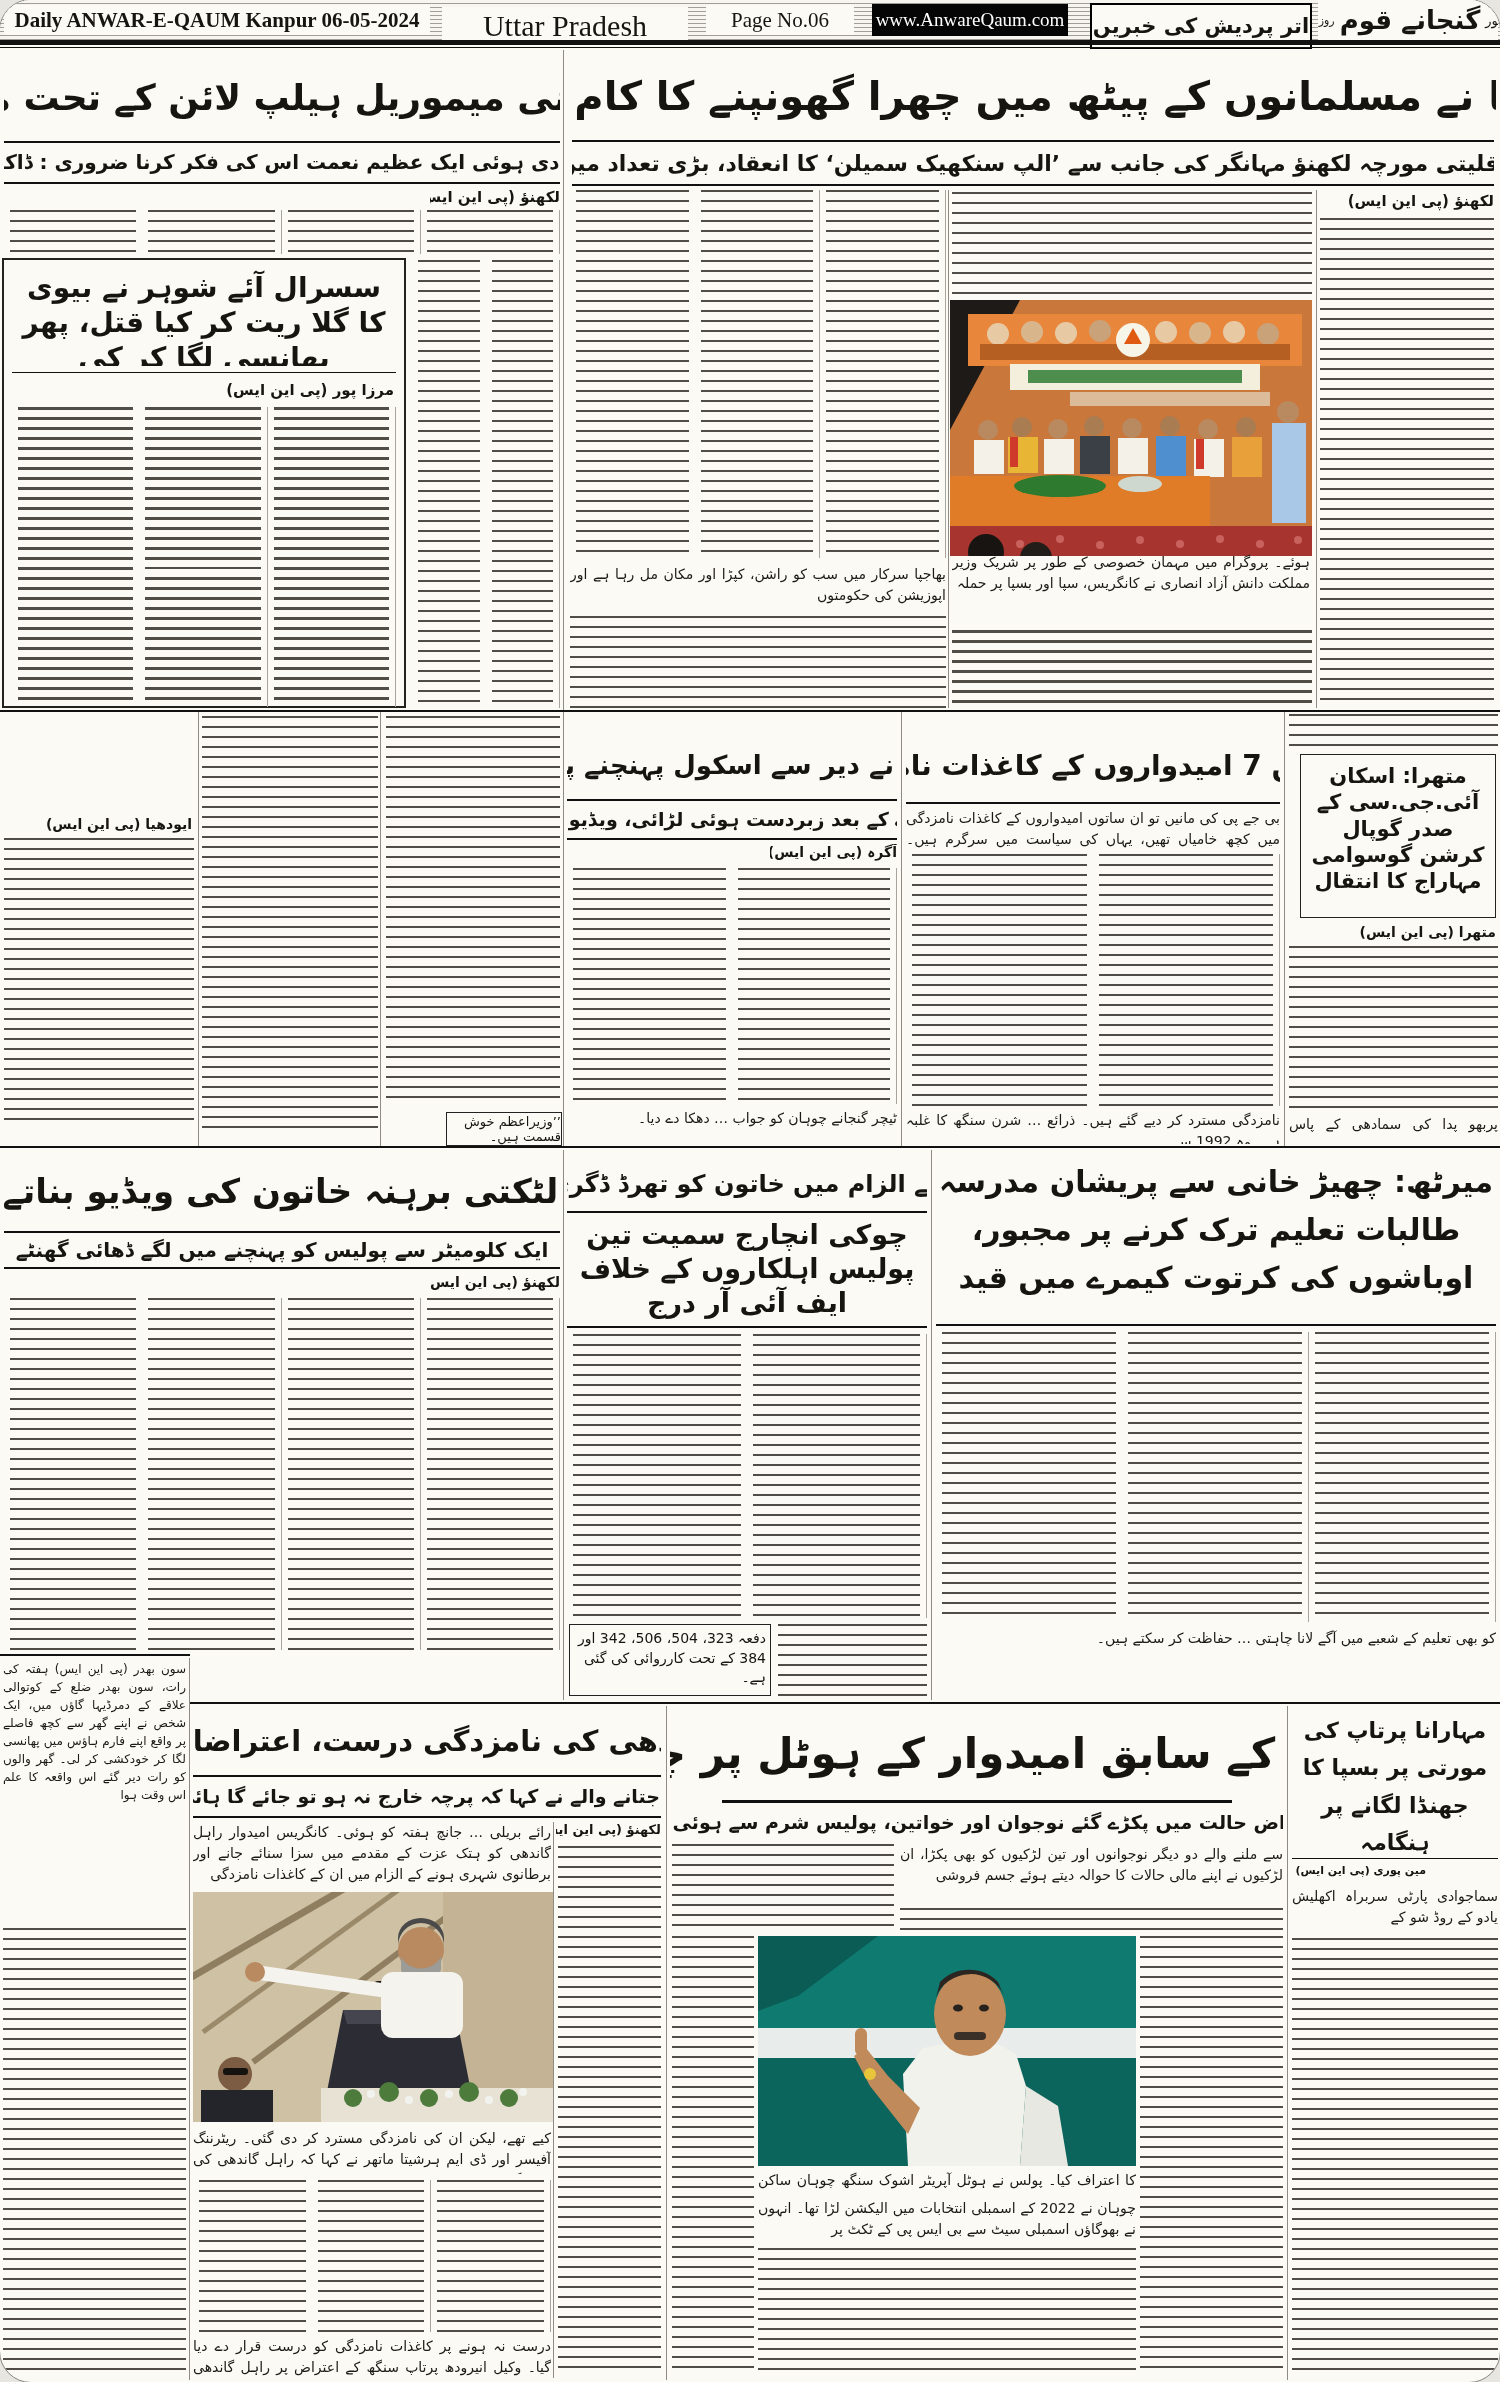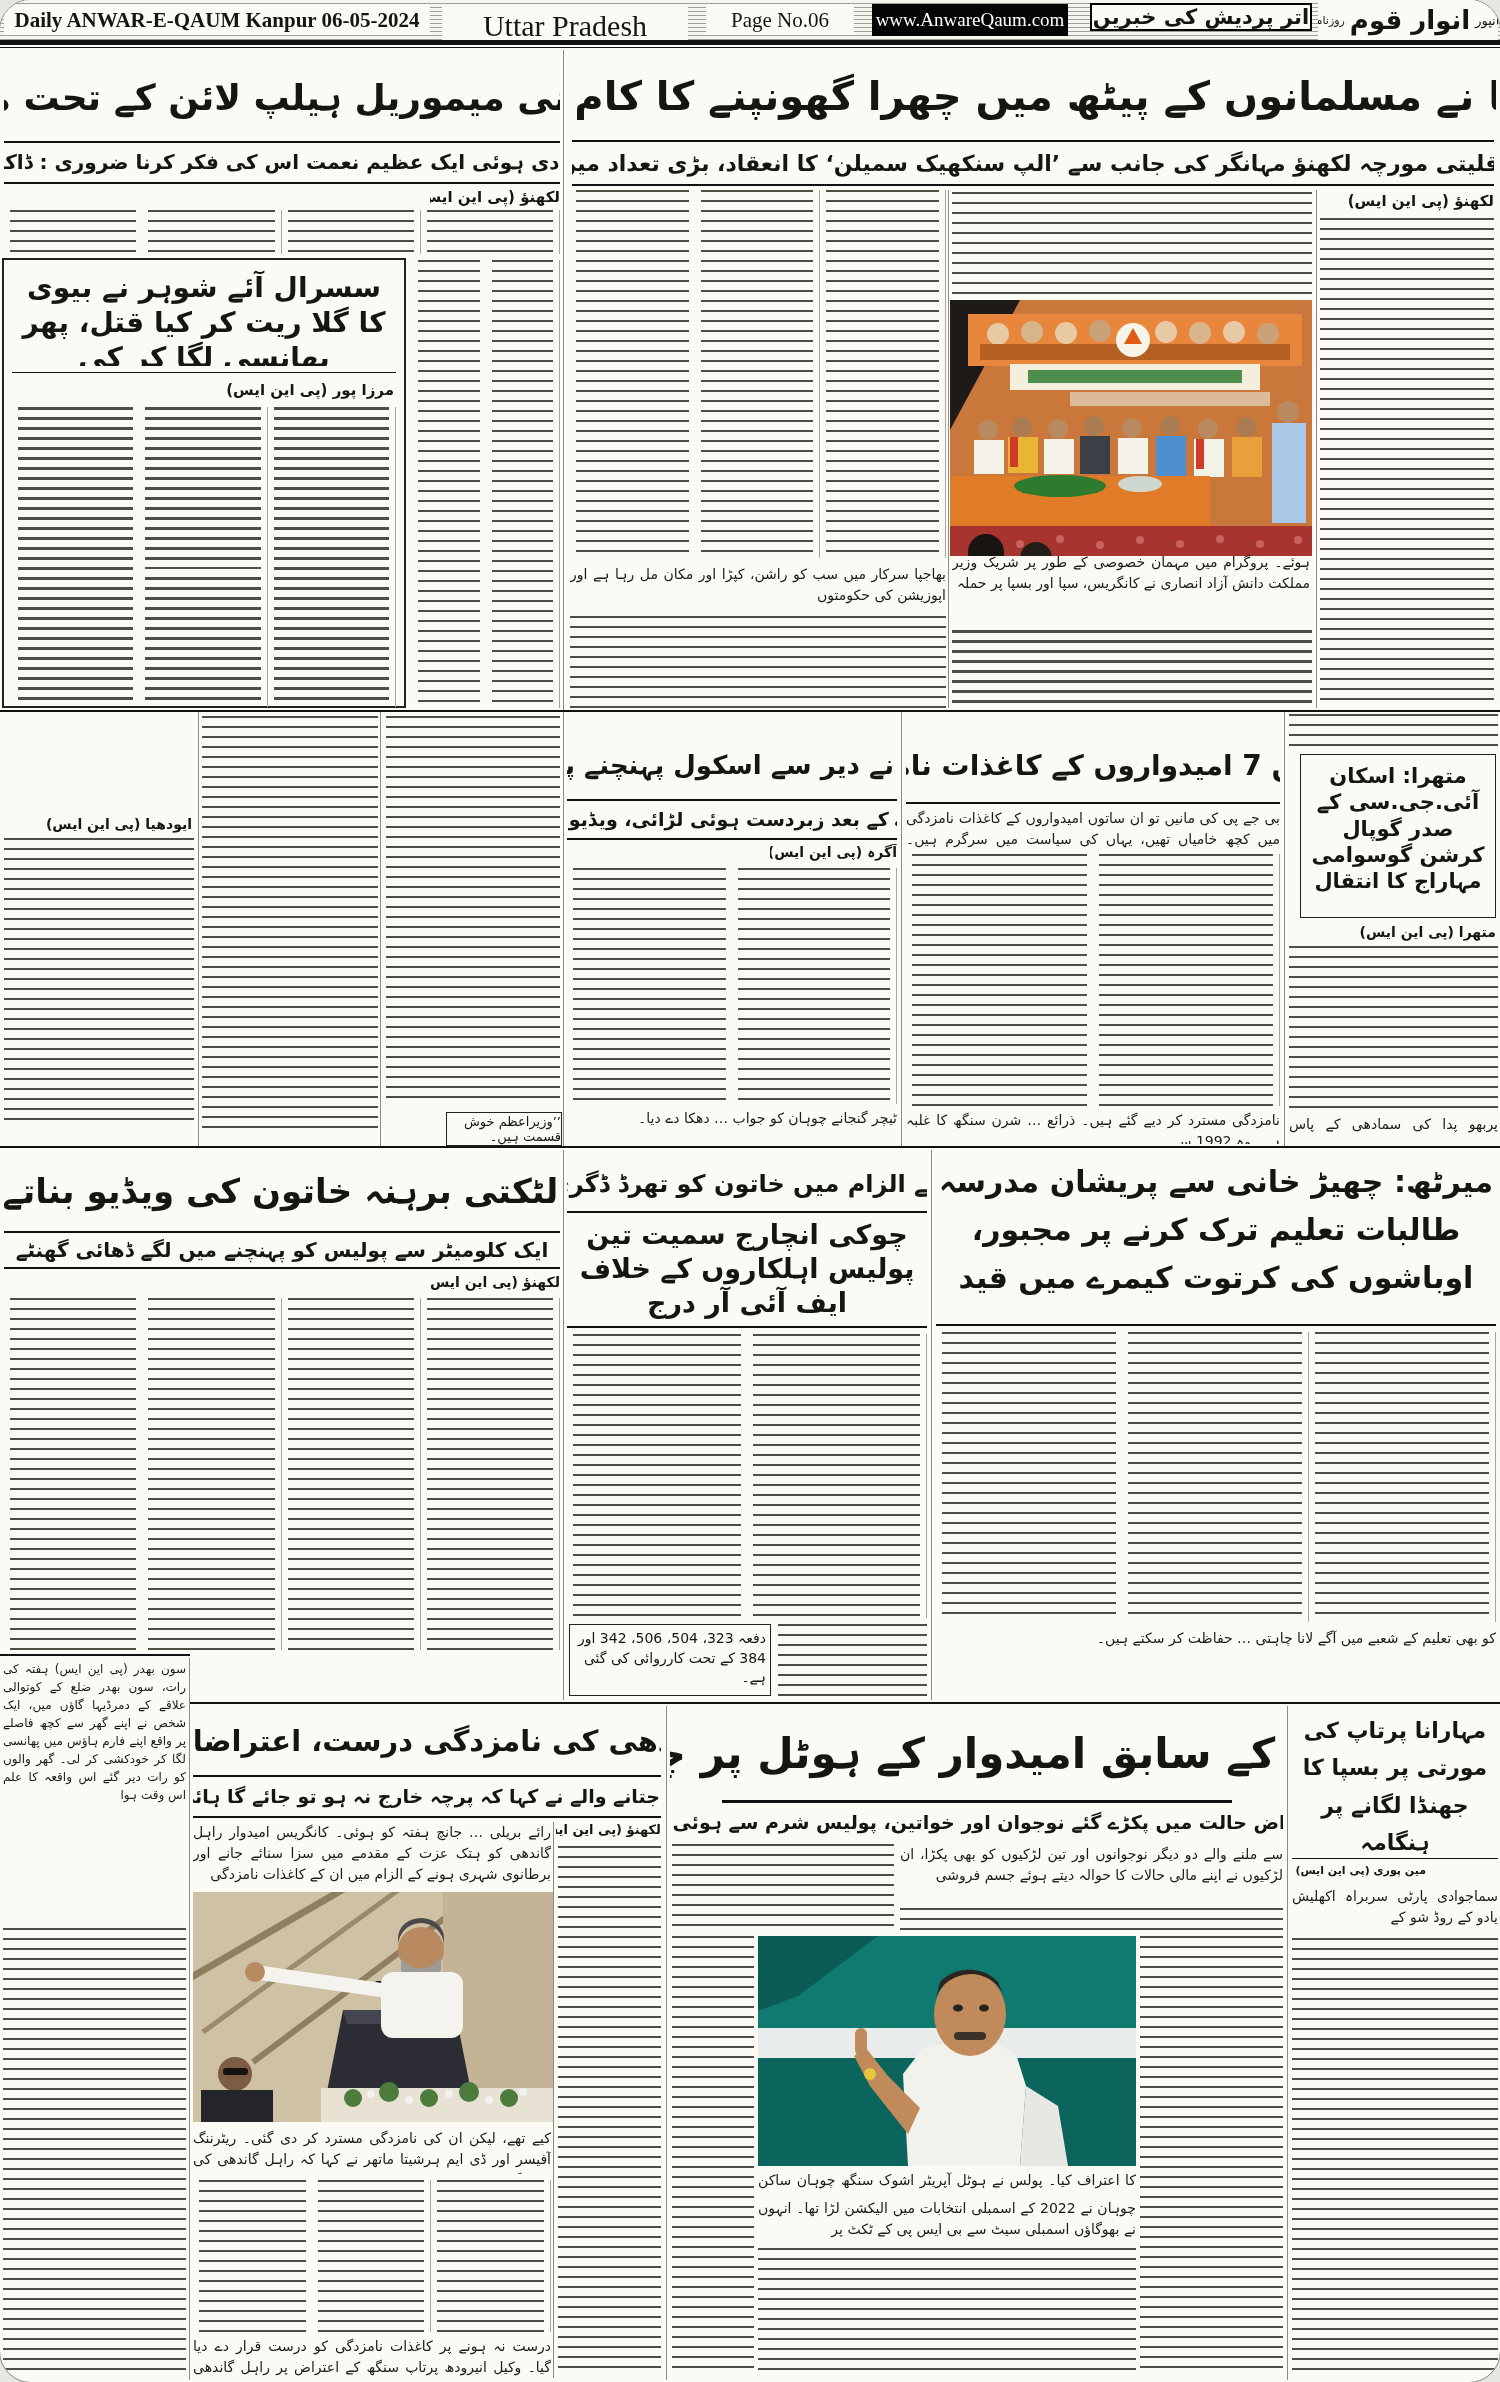--- a/index.html
+++ b/index.html
@@ -32,24 +32,24 @@
 </head>
 <body>
 
 <div id="page">
 
   <div class="abs masthead" style="left:0;top:0;width:1500px;height:40px">
     <div class="abs mitem serif" style="left:4px;top:5px;width:426px;height:30px;font-size:21px;font-weight:bold">Daily ANWAR-E-QAUM Kanpur 06-05-2024</div>
     <div class="abs mitem serif" style="left:442px;top:7px;width:246px;height:38px;font-size:30px">Uttar Pradesh</div>
     <div class="abs mitem serif" style="left:706px;top:5px;width:148px;height:30px;font-size:21px">Page No.06</div>
     <div class="abs mitem serif inv" style="left:872px;top:4px;width:196px;height:32px;font-size:19px">www.AnwareQaum.com</div>
-    <div class="abs mitem urdu" style="left:1090px;top:3px;width:222px;height:28px;font-size:21px;font-weight:bold;border:2px solid #000;box-sizing:border-box">اتر پردیش کی خبریں</div>
+    <div class="abs mitem urdu" style="left:1090px;top:3px;width:222px;height:46px;font-size:21px;font-weight:bold;border:2px solid #000;box-sizing:border-box">اتر پردیش کی خبریں</div>
     <div class="abs mitem" style="left:1318px;top:0;width:180px;height:40px;gap:5px">
       <span class="urdu" style="font-size:11px">روزنامہ</span>
-      <span class="urdu" style="font-size:26px;font-weight:bold">انوار قوم</span>
+      <span class="urdu" style="font-size:26px;font-weight:bold">گنجانے قوم</span>
       <span class="urdu" style="font-size:13px">کانپور</span>
     </div>
   </div>
   <div class="abs rule-h" style="left:0;top:40px;width:1500px;height:5px"></div>
   <div class="abs rule-h" style="left:0;top:47px;width:1500px;height:1px"></div>
 
   <div class="abs rule-v" style="left:563px;top:50px;height:660px"></div>
 
   <div class="abs hl" style="left:570px;top:55px;width:926px;height:82px;font-size:40px">کانگریس، سپا اور بسپا نے مسلمانوں کے پیٹھ میں چھرا گھونپنے کا کام کیا: دانش آزاد انصاری</div>
   <div class="abs rule-h" style="left:572px;top:140px;width:922px;height:2px"></div>

